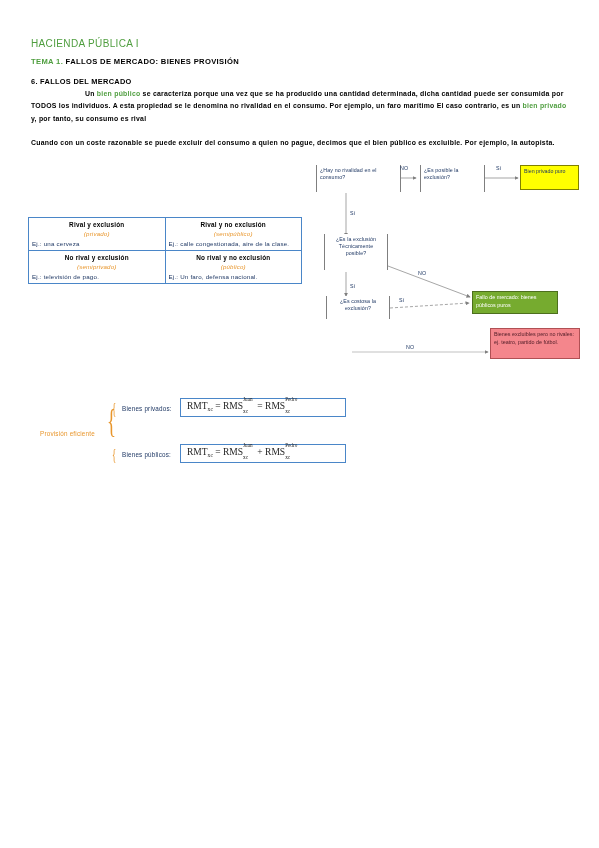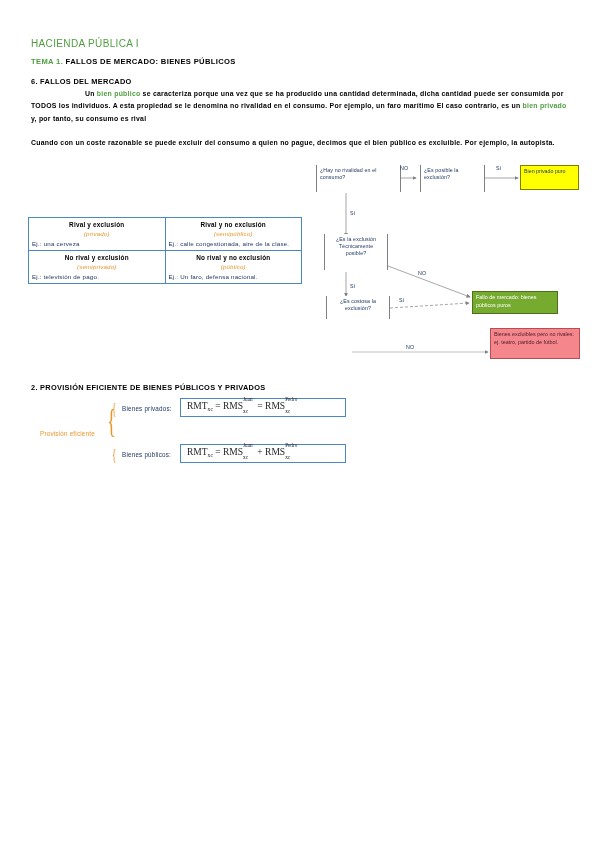--- a/index.html
+++ b/index.html
@@ -261,21 +261,21 @@
 </style>
 </head>
 <body>
 
 <div class="page">
 
   <div class="doc-title">HACIENDA PÚBLICA I</div>
 
   <div class="tema-line">
     <span class="tema-num">TEMA 1.</span>
-    <span class="tema-txt">FALLOS DE MERCADO: BIENES PÚBLICOS</span>
+    <span class="tema-txt">FALLOS DE MERCADO: BIENES PROVISIÓN</span>
   </div>
 
   <div class="section-1">6. FALLOS DEL MERCADO</div>
 
   <div class="para p1">
     <span>Un </span><span class="green">bien público</span><span> se caracteriza porque una vez que se ha producido una cantidad determinada, dicha cantidad puede ser consumida por TODOS los individuos. A esta propiedad se le denomina no rivalidad en el consumo. Por ejemplo, un faro marítimo El caso contrario, es un </span><span class="green">bien privado</span><span> y, por tanto, su consumo es rival</span>
   </div>
 
   <div class="para p2">Cuando con un coste razonable se puede excluir del consumo a quien no pague, decimos que el bien público es excluible. Por ejemplo, la autopista.</div>
 
@@ -348,21 +348,20 @@
 
     <div class="flabel" style="left:94px; top:5px;">NO</div>
     <div class="flabel" style="left:190px; top:5px;">Sí</div>
     <div class="flabel" style="left:44px; top:50px;">Sí</div>
     <div class="flabel" style="left:112px; top:110px;">NO</div>
     <div class="flabel" style="left:44px; top:123px;">Sí</div>
     <div class="flabel" style="left:93px; top:137px;">Sí</div>
     <div class="flabel" style="left:100px; top:184px;">NO</div>
   </div>
 
-  <div class="section-2">2. PROVISIÓN EFICIENTE DE BIENES PÚBLICOS Y PRIVADOS</div>
 
   <div class="prov-wrap">
 
     <div class="prov-label">Provisión eficiente</div>
     <div class="brace-big">{</div>
     <div class="brace-small brace-s1">{</div>
     <div class="brace-small brace-s2">{</div>
 
     <div class="prov-item prov-i1">Bienes privados:</div>
     <div class="prov-item prov-i2">Bienes públicos:</div>

